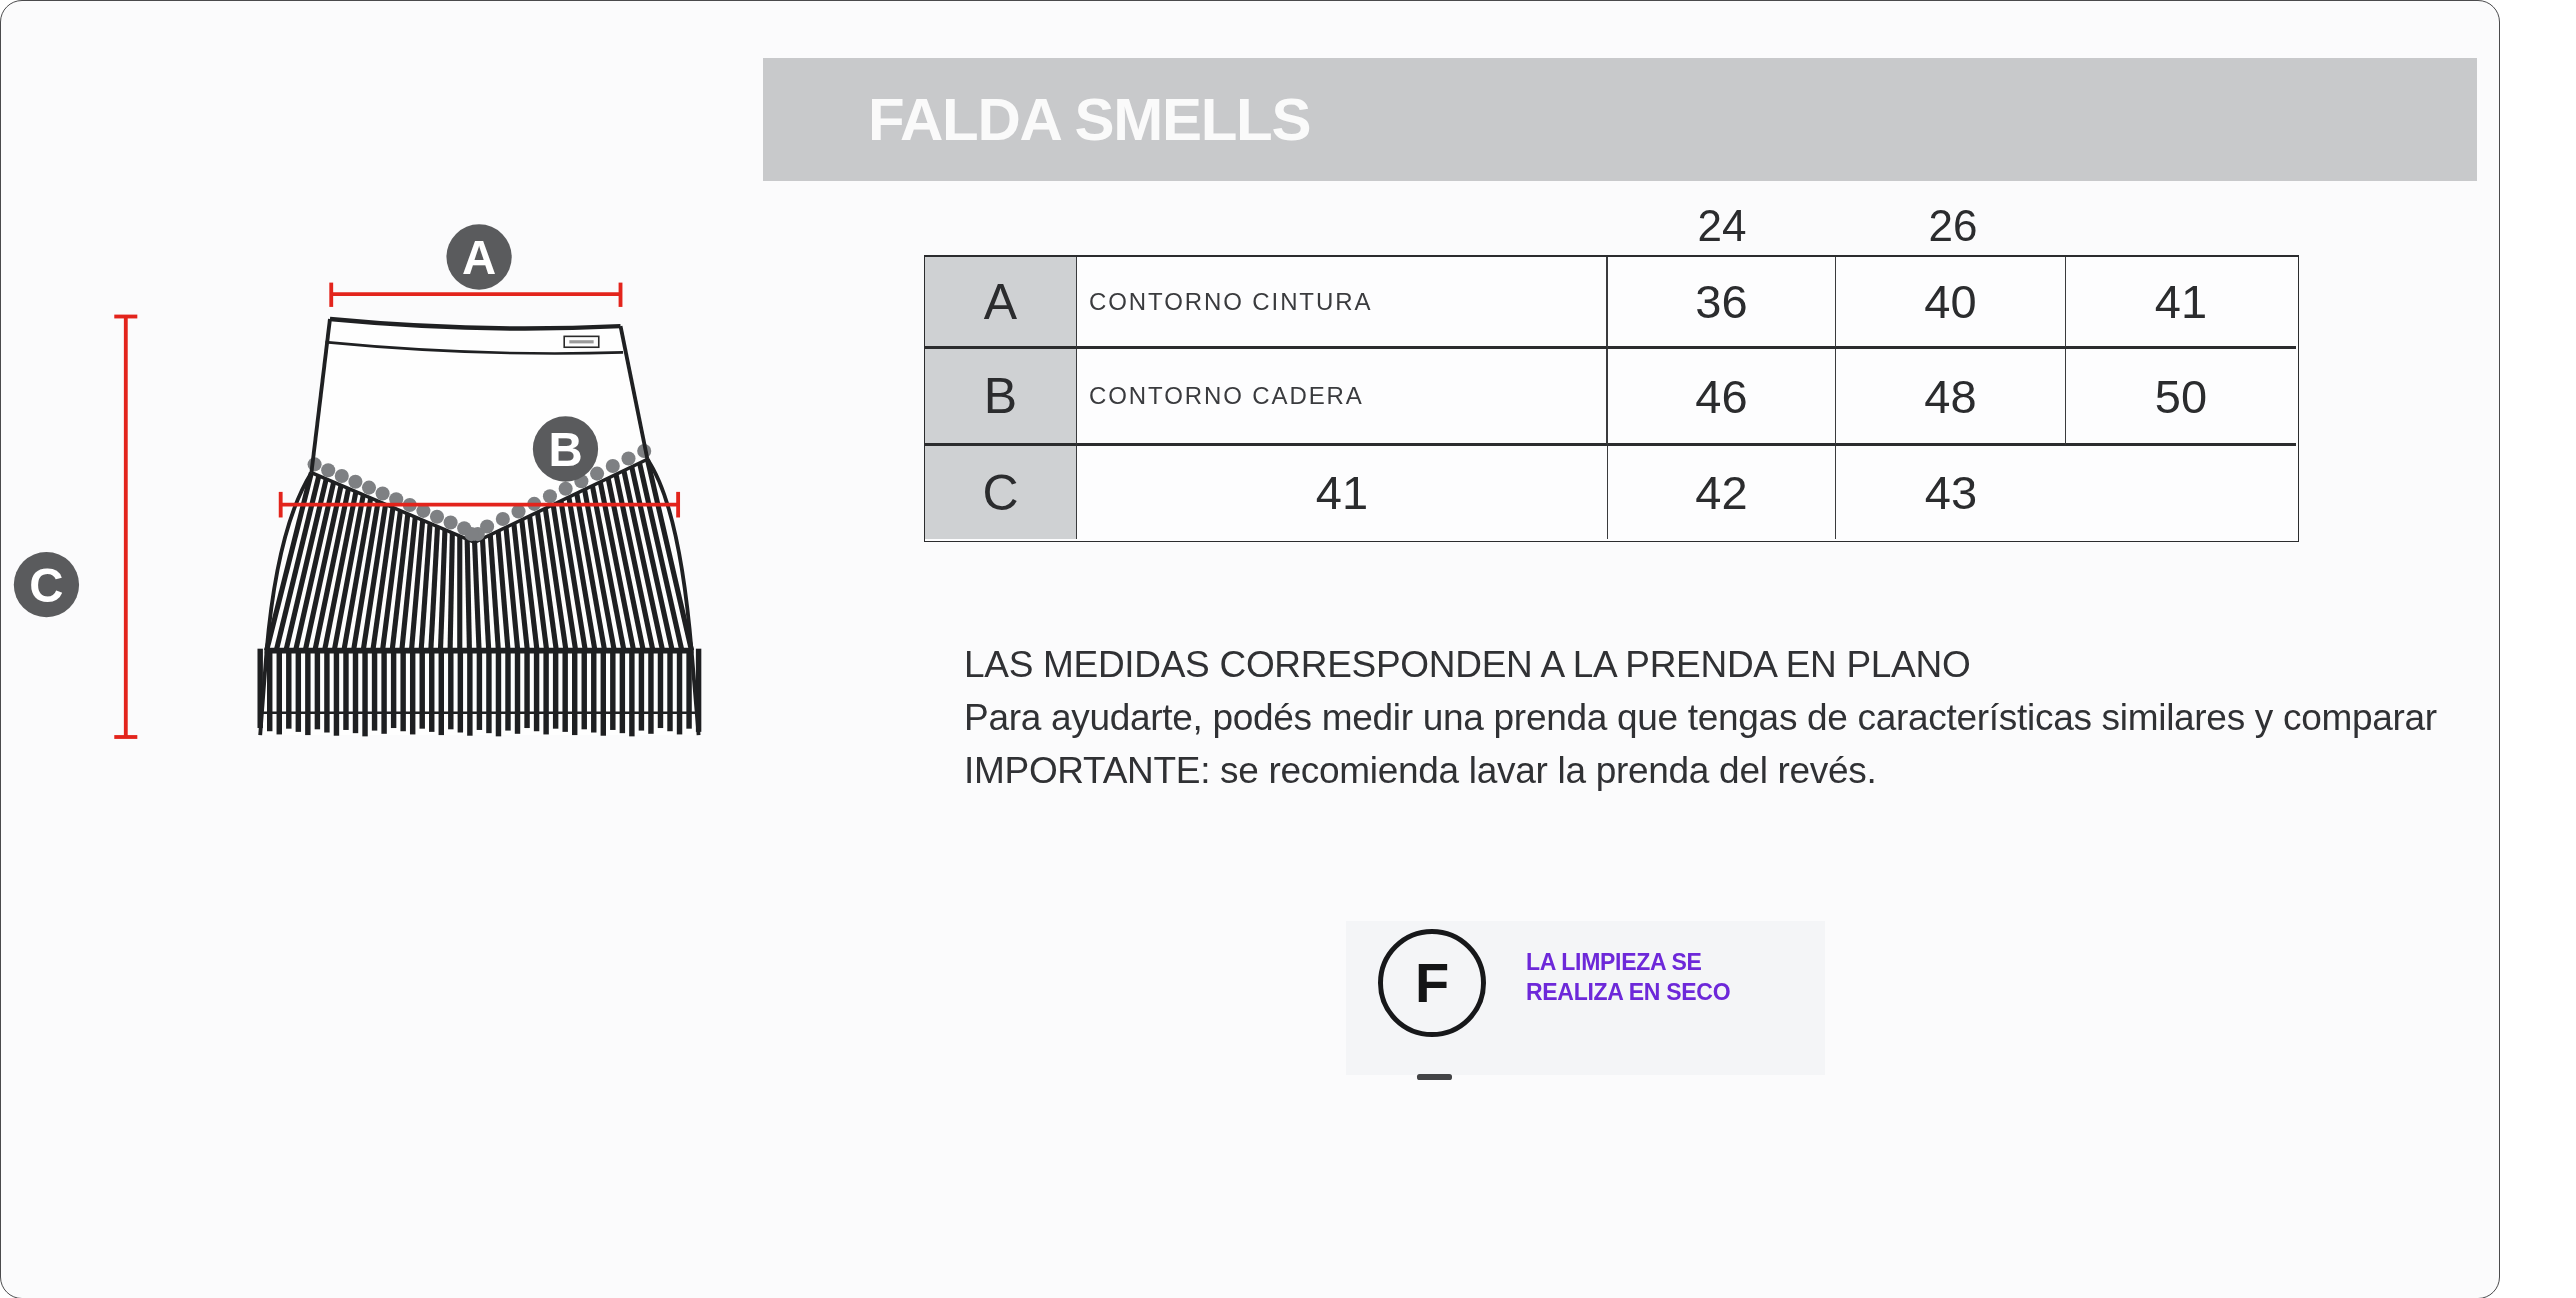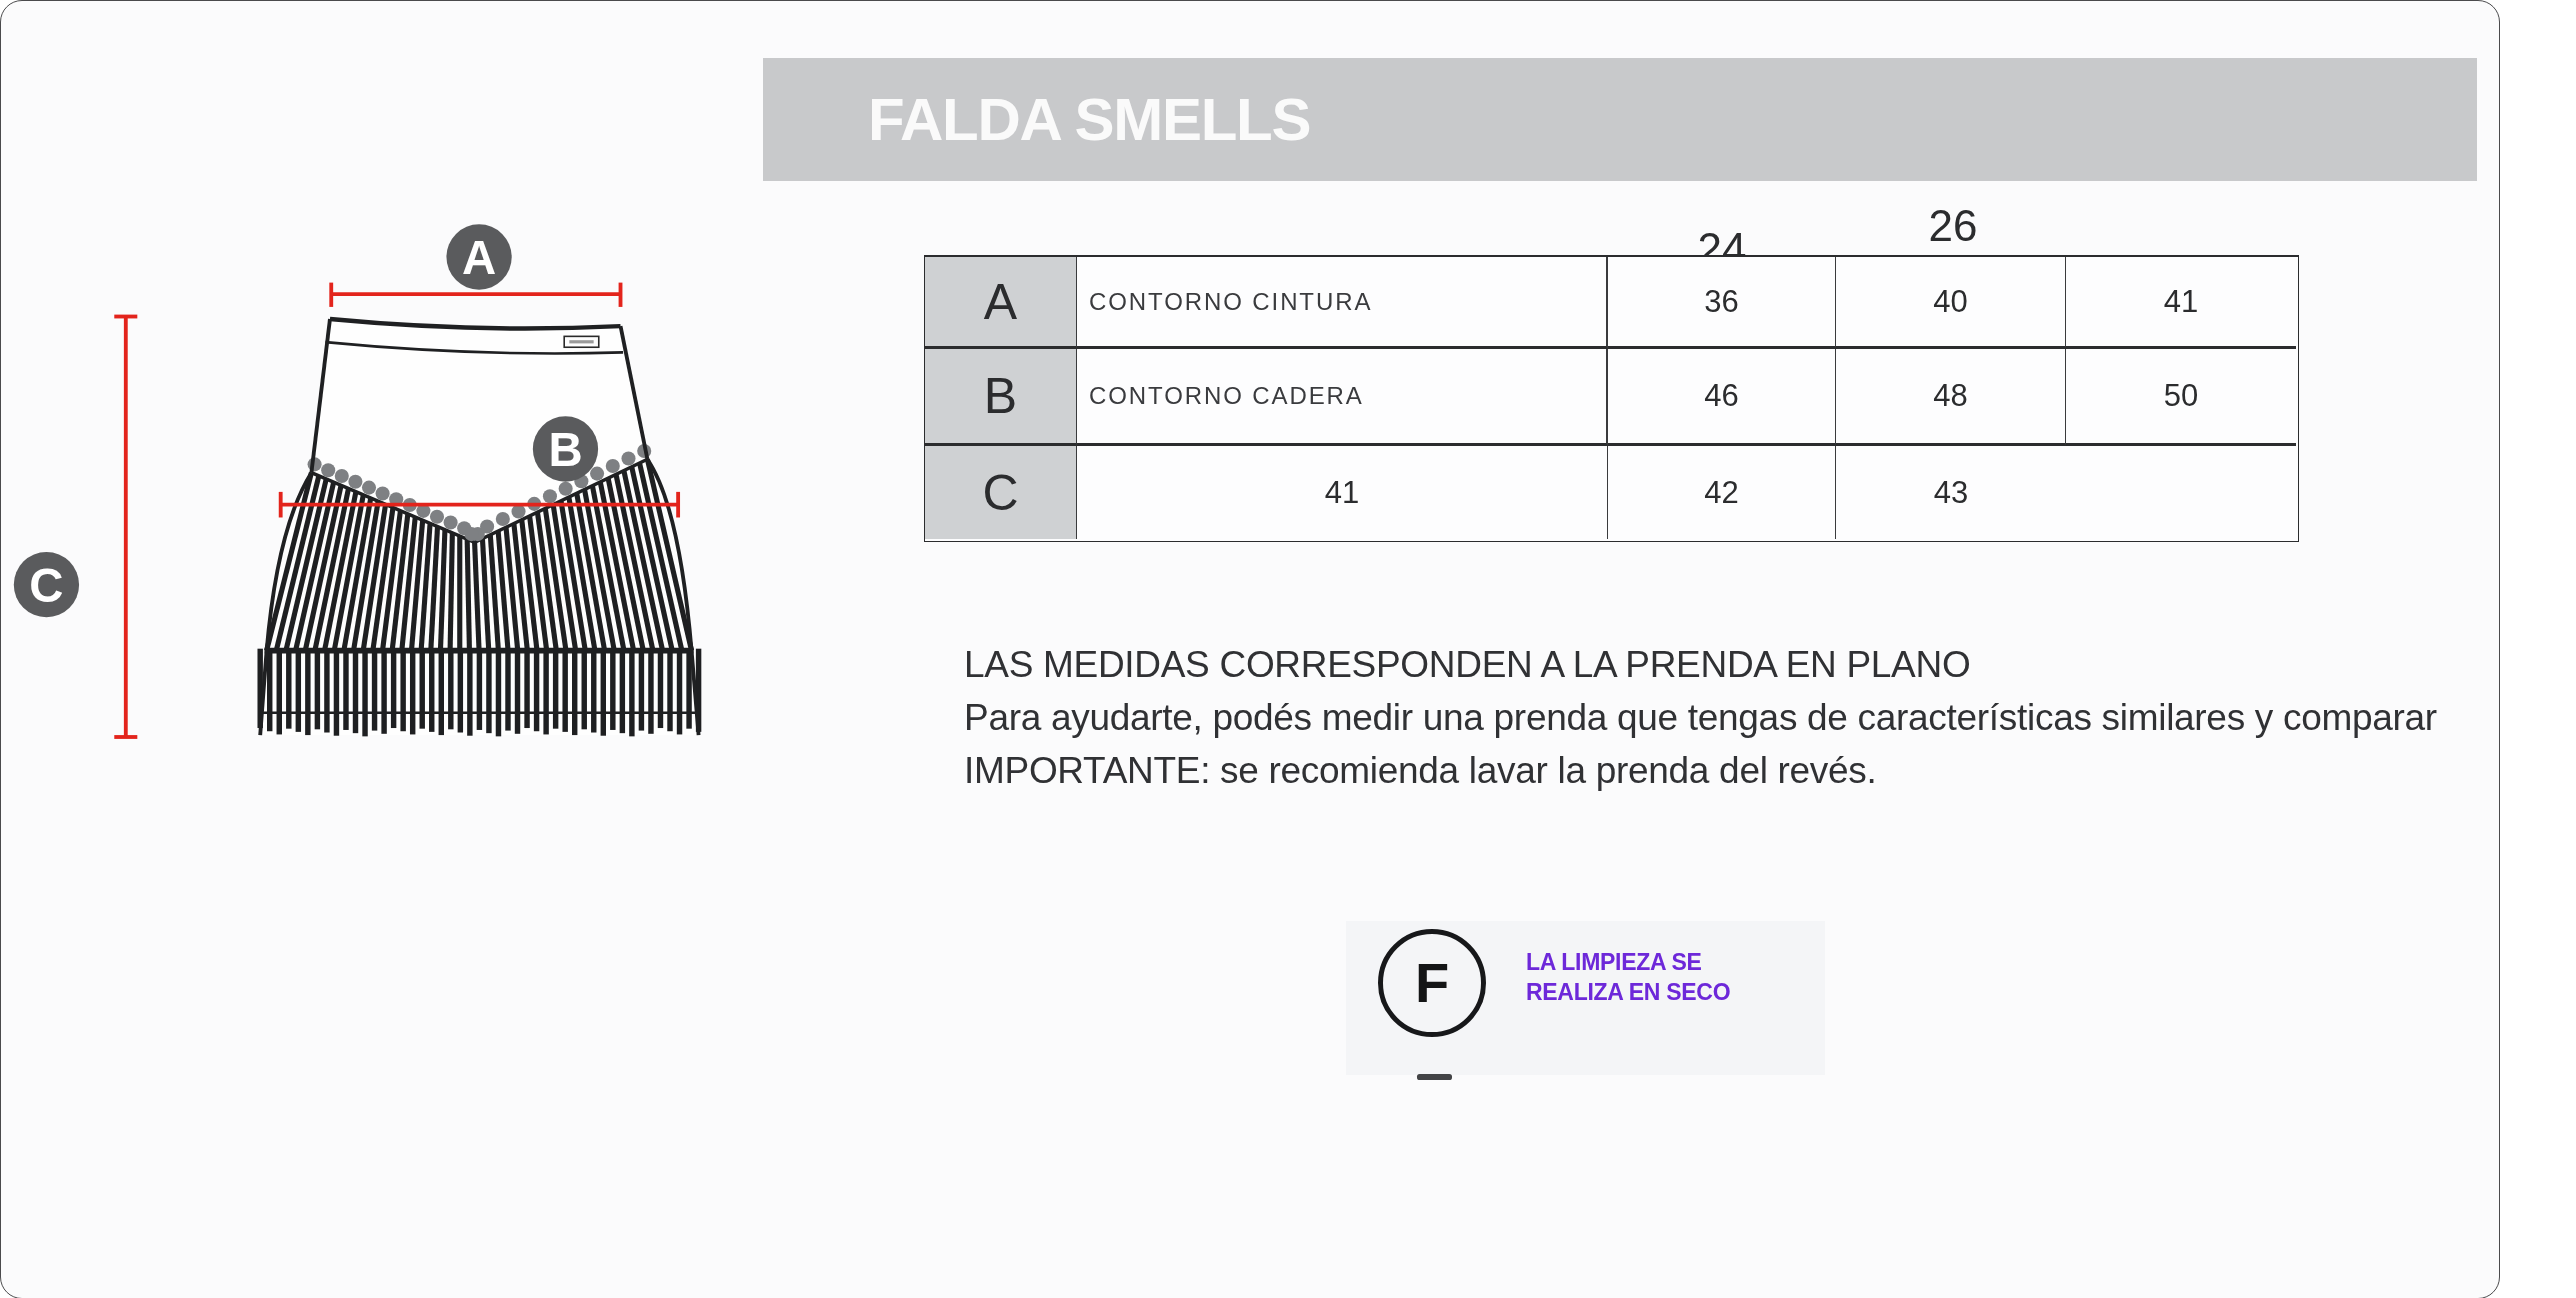--- a/index.html
+++ b/index.html
@@ -15,35 +15,35 @@
     background:var(--header-gray,#c8c9cb);display:flex;align-items:center;
   }
   .header-title{
     padding-left:105px;font-size:60px;font-weight:bold;letter-spacing:-1.3px;
     color:#fafafa;
   }
   
   .size-headers{position:absolute;top:205px;height:45px;width:230px;
     display:flex;align-items:flex-end;justify-content:center;
     font-size:44px;color:#2b2c2e;}
-  .sh-0{left:1606px;margin-top:23px;} .sh-1{left:1837px;} .sh-2{left:2067px;margin-top:46px;}
+  .sh-0{left:1606px;} .sh-1{left:1837px;} .sh-2{left:2067px;margin-top:46px;}
   .chart-table{
     position:absolute;left:923px;top:254px;width:1375px;height:287px;
     border:1.9px solid #2b2c2e;border-top-width:2.6px;
     display:grid;
     grid-template-columns:152px 531px 228px 230px 230px;
     grid-template-rows:92px 97px 93px;
     background:#fdfdfe;
   }
   .cell{display:flex;align-items:center;color:#2b2c2e;border-right:1.9px solid #3a3b3d;}
   .cell.last{border-right:none;}
   .cell.rb{border-bottom:3.2px solid #2b2c2e;}
   .cell.letter{background:#cfd1d3;justify-content:center;font-size:50px;}
   .cell.label{font-size:24px;letter-spacing:1.9px;color:#3a3b3e;padding-left:12px;border-right-width:2.6px;}
-  .cell.value{justify-content:center;font-size:31px;}
+  .cell.value{justify-content:center;font-size:47px;}
   
   .notes{position:absolute;left:963px;top:637px;font-size:37px;line-height:53px;
     letter-spacing:-0.3px;color:#303134;white-space:nowrap;}
   
   .care-card{position:absolute;left:1345px;top:920px;width:479px;height:154px;background:#f4f5f7;}
   .care-circle{position:absolute;left:32px;top:7.7px;width:108px;height:108px;
     border:5.1px solid #17181a;border-radius:50%;
     display:flex;align-items:center;justify-content:center;}
   .care-letter{font-size:56px;font-weight:bold;color:#141516;}
   .care-text{position:absolute;left:180px;top:26px;font-size:23px;font-weight:bold;

